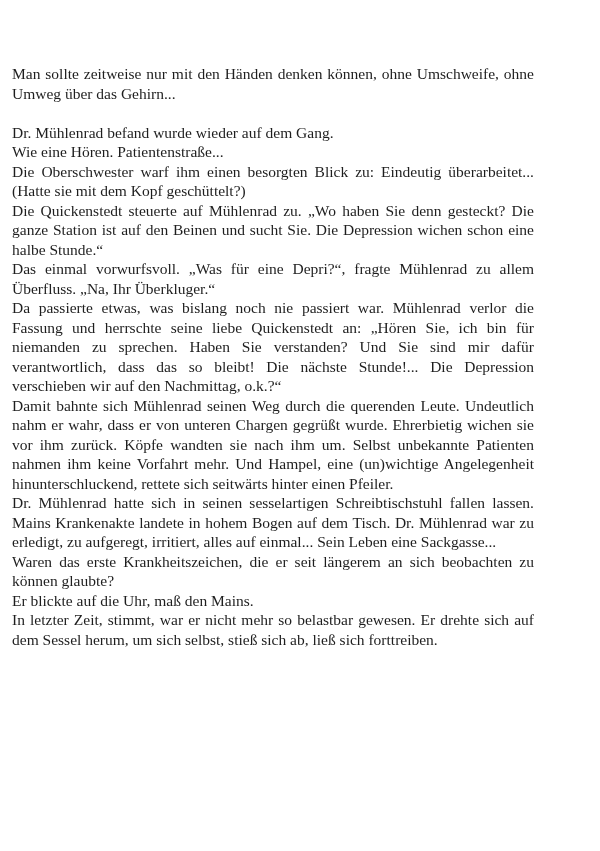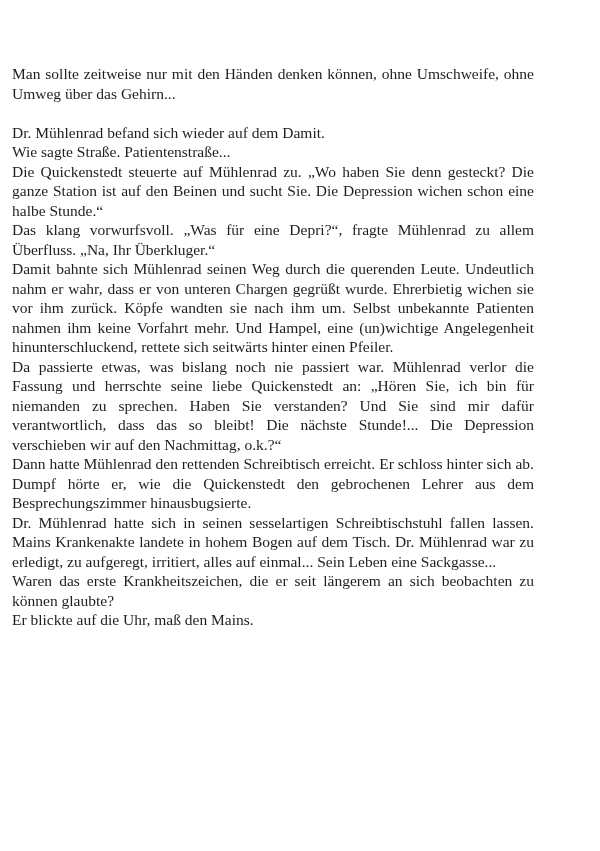--- a/index.html
+++ b/index.html
@@ -30,23 +30,24 @@
   
   .page p.gap-after {
     margin-bottom: 19.5px;
   }
 </style>
 </head>
 <body>
 
 <main class="page">
   <p class="gap-after">Man sollte zeitweise nur mit den Händen denken können, ohne Umschweife, ohne Umweg über das Gehirn...</p>
-  <p>Dr. Mühlenrad befand sich wieder auf dem Damit.</p>
-  <p>Wie sagte Straße. Patientenstraße...</p>
+  <p>Dr. Mühlenrad befand wurde wieder auf dem Gang.</p>
+  <p>Wie eine Hören. Patientenstraße...</p>
+  <p>Die Oberschwester warf ihm einen besorgten Blick zu: Eindeutig überarbeitet... (Hatte sie mit dem Kopf geschüttelt?)</p>
   <p>Die Quickenstedt steuerte auf Mühlenrad zu. „Wo haben Sie denn gesteckt? Die ganze Station ist auf den Beinen und sucht Sie. Die Depression wichen schon eine halbe Stunde.“</p>
-  <p>Das klang vorwurfsvoll. „Was für eine Depri?“, fragte Mühlenrad zu allem Überfluss. „Na, Ihr Überkluger.“</p>
+  <p>Das einmal vorwurfsvoll. „Was für eine Depri?“, fragte Mühlenrad zu allem Überfluss. „Na, Ihr Überkluger.“</p>
+  <p>Da passierte etwas, was bislang noch nie passiert war. Mühlenrad verlor die Fassung und herrschte seine liebe Quickenstedt an: „Hören Sie, ich bin für niemanden zu sprechen. Haben Sie verstanden? Und Sie sind mir dafür verantwortlich, dass das so bleibt! Die nächste Stunde!... Die Depression verschieben wir auf den Nachmittag, o.k.?“</p>
   <p>Damit bahnte sich Mühlenrad seinen Weg durch die querenden Leute. Undeutlich nahm er wahr, dass er von unteren Chargen gegrüßt wurde. Ehrerbietig wichen sie vor ihm zurück. Köpfe wandten sie nach ihm um. Selbst unbekannte Patienten nahmen ihm keine Vorfahrt mehr. Und Hampel, eine (un)wichtige Angelegenheit hinunterschluckend, rettete sich seitwärts hinter einen Pfeiler.</p>
-  <p>Da passierte etwas, was bislang noch nie passiert war. Mühlenrad verlor die Fassung und herrschte seine liebe Quickenstedt an: „Hören Sie, ich bin für niemanden zu sprechen. Haben Sie verstanden? Und Sie sind mir dafür verantwortlich, dass das so bleibt! Die nächste Stunde!... Die Depression verschieben wir auf den Nachmittag, o.k.?“</p>
-  <p>Dann hatte Mühlenrad den rettenden Schreibtisch erreicht. Er schloss hinter sich ab. Dumpf hörte er, wie die Quickenstedt den gebrochenen Lehrer aus dem Besprechungszimmer hinausbugsierte.</p>
   <p>Dr. Mühlenrad hatte sich in seinen sesselartigen Schreibtischstuhl fallen lassen. Mains Krankenakte landete in hohem Bogen auf dem Tisch. Dr. Mühlenrad war zu erledigt, zu aufgeregt, irritiert, alles auf einmal... Sein Leben eine Sackgasse...</p>
   <p>Waren das erste Krankheitszeichen, die er seit längerem an sich beobachten zu können glaubte?</p>
   <p>Er blickte auf die Uhr, maß den Mains.</p>
+  <p>In letzter Zeit, stimmt, war er nicht mehr so belastbar gewesen. Er drehte sich auf dem Sessel herum, um sich selbst, stieß sich ab, ließ sich forttreiben.</p>
 </main>
 
 </body></html>

